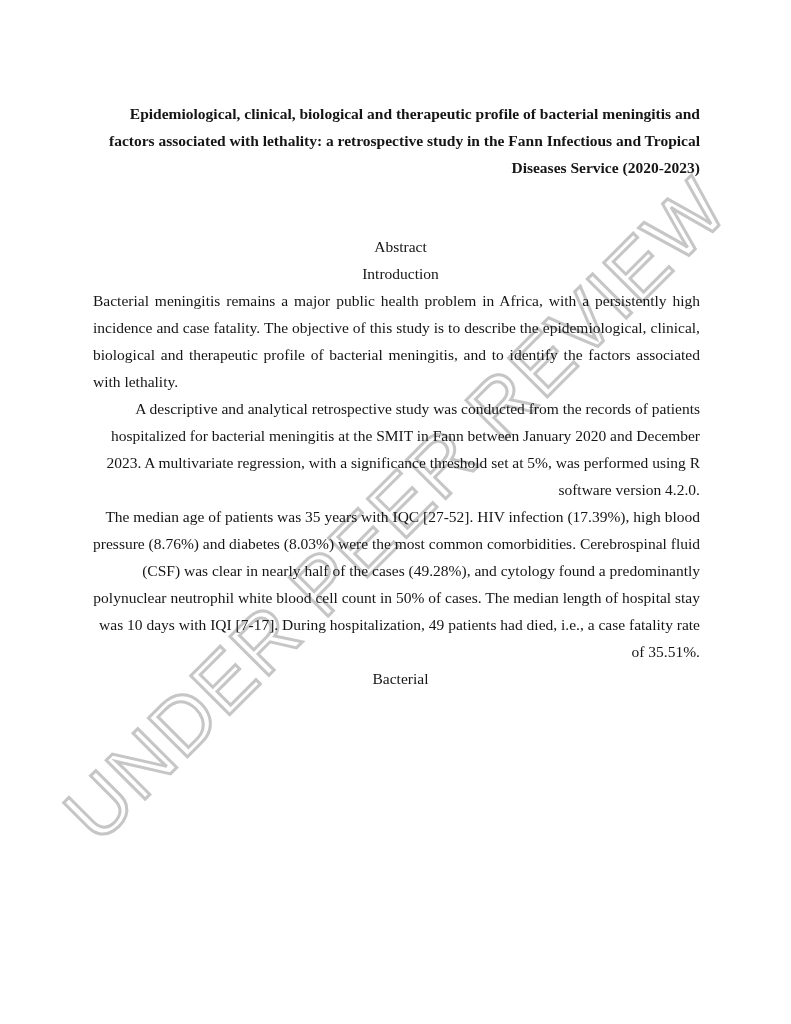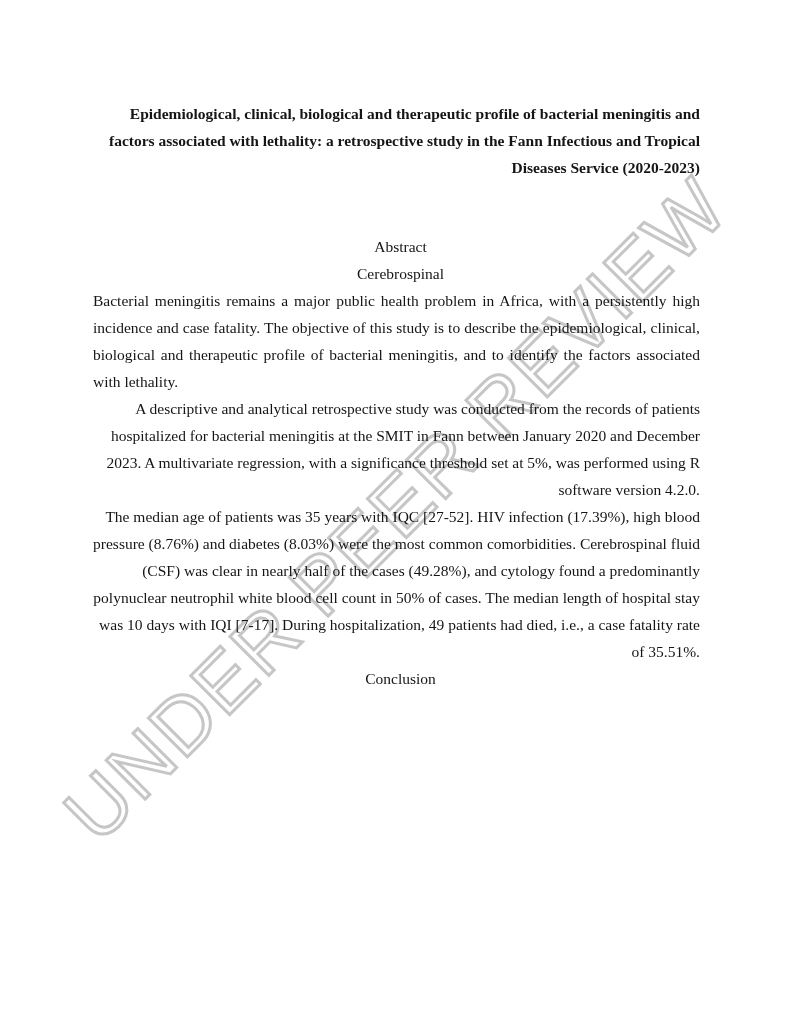--- a/index.html
+++ b/index.html
@@ -65,23 +65,23 @@
 <div class="page">
 
   <div class="watermark" style="-webkit-text-stroke-color: rgb(198, 198, 198);">UNDER PEER REVIEW</div>
 
   <div class="content">
 
     <h1 class="paper-title">Epidemiological, clinical, biological and therapeutic profile of bacterial meningitis and factors associated with lethality: a retrospective study in the Fann Infectious and Tropical Diseases Service (2020-2023)</h1>
 
     <h2 class="section-heading">Abstract</h2>
 
-    <h2 class="section-heading">Cerebrospinal</h2>
+    <h2 class="section-heading">Introduction</h2>
     <p class="para justified">Bacterial meningitis remains a major public health problem in Africa, with a persistently high incidence and case fatality. The objective of this study is to describe the epidemiological, clinical, biological and therapeutic profile of bacterial meningitis, and to identify the factors associated with lethality.</p>
 
     <p class="para">A descriptive and analytical retrospective study was conducted from the records of patients hospitalized for bacterial meningitis at the SMIT in Fann between January 2020 and December 2023. A multivariate regression, with a significance threshold set at 5%, was performed using R software version 4.2.0.</p>
 
     <p class="para">The median age of patients was 35 years with IQC [27-52].  HIV infection (17.39%), high blood pressure (8.76%) and diabetes (8.03%) were the most common comorbidities. Cerebrospinal fluid (CSF) was clear in nearly half of the cases (49.28%), and cytology found a predominantly polynuclear neutrophil white blood cell count in 50% of cases. The median length of hospital stay was 10 days with IQI [7-17]. During hospitalization, 49 patients had died, i.e., a case fatality rate of 35.51%.</p>
 
-    <h2 class="section-heading">Conclusion</h2>
+    <h2 class="section-heading">Bacterial</h2>
 
   </div>
 </div>
 
 </body></html>

